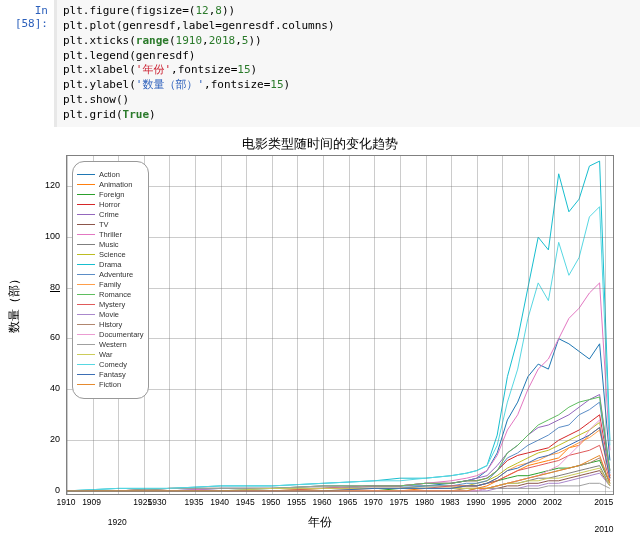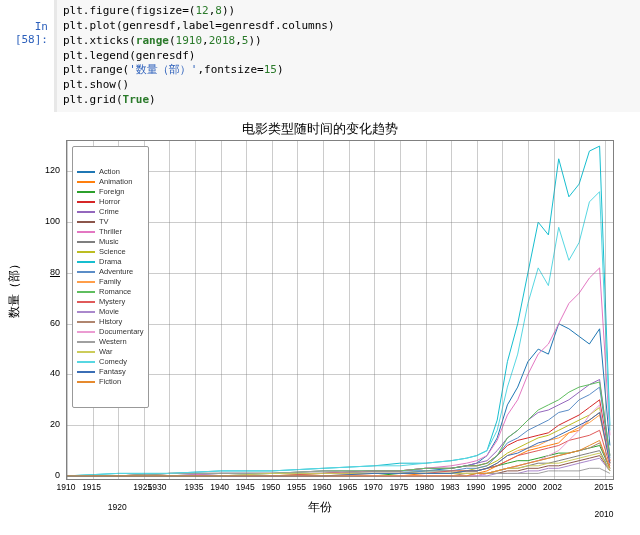--- a/index.html
+++ b/index.html
@@ -1,52 +1,53 @@
 <!DOCTYPE html>
 <html><head>
 <meta charset="utf-8">
 <style>
   * { box-sizing: border-box; margin: 0; padding: 0; }
   body { font-family: "DejaVu Sans Mono", Menlo, Consolas, monospace; font-size: 11px; background: #fff; width: 640px; }
   .cell { display: flex; }
-  .prompt { width: 54px; padding: 20px 6px 4px 4px; text-align: right; color: #2b5fbb; }
+  .prompt { width: 54px; padding: 4px 6px 4px 4px; text-align: right; color: #2b5fbb; }
   .code-area { flex: 1; padding: 4px 6px; border-left: 3px solid #e8e8e8; background: #f7f7f7; }
   .code-line { white-space: pre; line-height: 1.35; font-size: 11px; }
   .code-line span.num { color: #2a7a2a; }
   .code-line span.str-red { color: #c23; }
   .code-line span.str-blue { color: #2b5fbb; }
   .code-line span.kw { color: #2a7a2a; font-weight: bold; }
   .chart-wrap { position: relative; width: 620px; height: 400px; margin: 6px 10px 4px 10px; }
   .chart-title { position: absolute; top: 2px; left: 0; right: 0; text-align: center; font-size: 13px; color: #000; font-family: sans-serif; }
   .plot-area { position: absolute; left: 56px; top: 22px; width: 548px; height: 340px; border: 1px solid #808080; }
   .grid-v, .grid-h { position: absolute; background: rgba(120,120,120,0.38); }
   .grid-v { top: 0; bottom: 0; width: 1px; }
   .grid-h { left: 0; right: 0; height: 1px; }
   .xtick { position: absolute; top: 364px; font-size: 8.5px; color: #000; transform: translateX(-50%); font-family: sans-serif; }
   .ytick { position: absolute; left: 0; width: 50px; text-align: right; font-size: 9px; color: #000; transform: translateY(-50%); font-family: sans-serif; }
   .xlabel { position: absolute; left: 0; right: 0; bottom: 2px; text-align: center; font-size: 12px; font-family: sans-serif; }
   .ylabel { position: absolute; left: 4px; top: 50%; transform: rotate(-90deg) translateY(-50%); transform-origin: left top; font-size: 12px; font-family: sans-serif; }
-  .legend { position: absolute; left: 62px; top: 28px; border: 1px solid #999; border-radius: 2px; background: #fff; padding: 20px 4px; font-family: sans-serif; }
+  .legend { position: absolute; left: 62px; top: 28px; border: 1px solid #999; border-radius: 12px; background: #fff; padding: 8px 4px; font-family: sans-serif; }
   .legend-row { display: flex; align-items: center; height: 10px; }
   .legend-swatch { width: 18px; height: 1.4px; margin-right: 4px; }
   .legend-label { font-size: 7.5px; color: #333; }
   svg.lines { position: absolute; inset: 0; width: 100%; height: 100%; overflow: visible; }
   svg.lines path { fill: none; stroke-width: 1; }
 </style>
 </head>
 <body>
 
 <div class="cell">
   <div class="prompt">In [58]:</div>
   <div class="code-area" id="code-area">
       <div class="code-line"><span>plt.figure(figsize=(</span><span class="num">12</span><span>,</span><span class="num">8</span><span>))</span></div>
       <div class="code-line"><span>plt.plot(genresdf,label=genresdf.columns)</span></div>
       <div class="code-line"><span>plt.xticks(</span><span class="kw">range</span><span>(</span><span class="num">1910</span><span>,</span><span class="num">2018</span><span>,</span><span class="num">5</span><span>))</span></div>
       <div class="code-line"><span>plt.legend(genresdf)</span></div>
-      <div class="code-line"><span>plt.range(</span><span class="str-blue">'数量（部）'</span><span>,fontsize=</span><span class="num">15</span><span>)</span></div>
+      <div class="code-line"><span>plt.xlabel(</span><span class="str-red">'年份'</span><span>,fontsize=</span><span class="num">15</span><span>)</span></div>
+      <div class="code-line"><span>plt.ylabel(</span><span class="str-blue">'数量（部）'</span><span>,fontsize=</span><span class="num">15</span><span>)</span></div>
       <div class="code-line"><span>plt.show()</span></div>
       <div class="code-line"><span>plt.grid(</span><span class="kw">True</span><span>)</span></div>
     </div>
 </div>
 
 <div class="chart-wrap">
   <div class="chart-title">电影类型随时间的变化趋势</div>
   <div class="ylabel">数量（部）</div>
   <div class="plot-area" id="plot-area">
     <svg class="lines" id="lines-svg">
@@ -189,21 +190,21 @@
         <div class="legend-swatch" style="background: rgb(59, 110, 181);"></div>
         <div class="legend-label">Fantasy</div>
       </div>
       <div class="legend-row">
         <div class="legend-swatch" style="background: rgb(230, 138, 46);"></div>
         <div class="legend-label">Fiction</div>
       </div>
     </div>
   <div id="xticks">
       <div class="xtick" style="left: 56px;">1910</div>
-      <div class="xtick" style="left: 81.6075px;">1915</div>
+      <div class="xtick" style="left: 81.6075px;">1909</div>
       <div class="xtick" style="left: 107.215px; margin-top: 20px;">1920</div>
       <div class="xtick" style="left: 132.822px;">1925</div>
       <div class="xtick" style="left: 147px;">1930</div>
       <div class="xtick" style="left: 184.037px;">1935</div>
       <div class="xtick" style="left: 209.645px;">1940</div>
       <div class="xtick" style="left: 235.252px;">1945</div>
       <div class="xtick" style="left: 260.86px;">1950</div>
       <div class="xtick" style="left: 286.467px; text-align: center;">1955</div>
       <div class="xtick" style="left: 312.075px;">1960</div>
       <div class="xtick" style="left: 337.682px;">1965</div>

